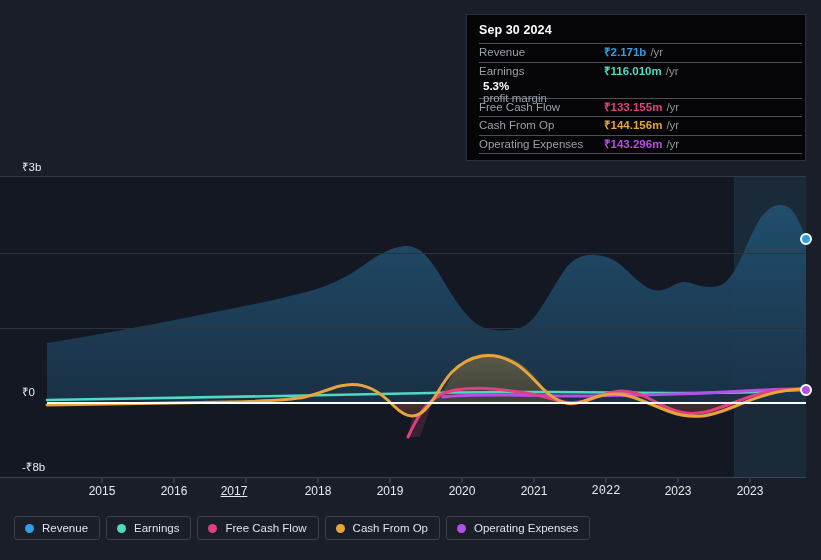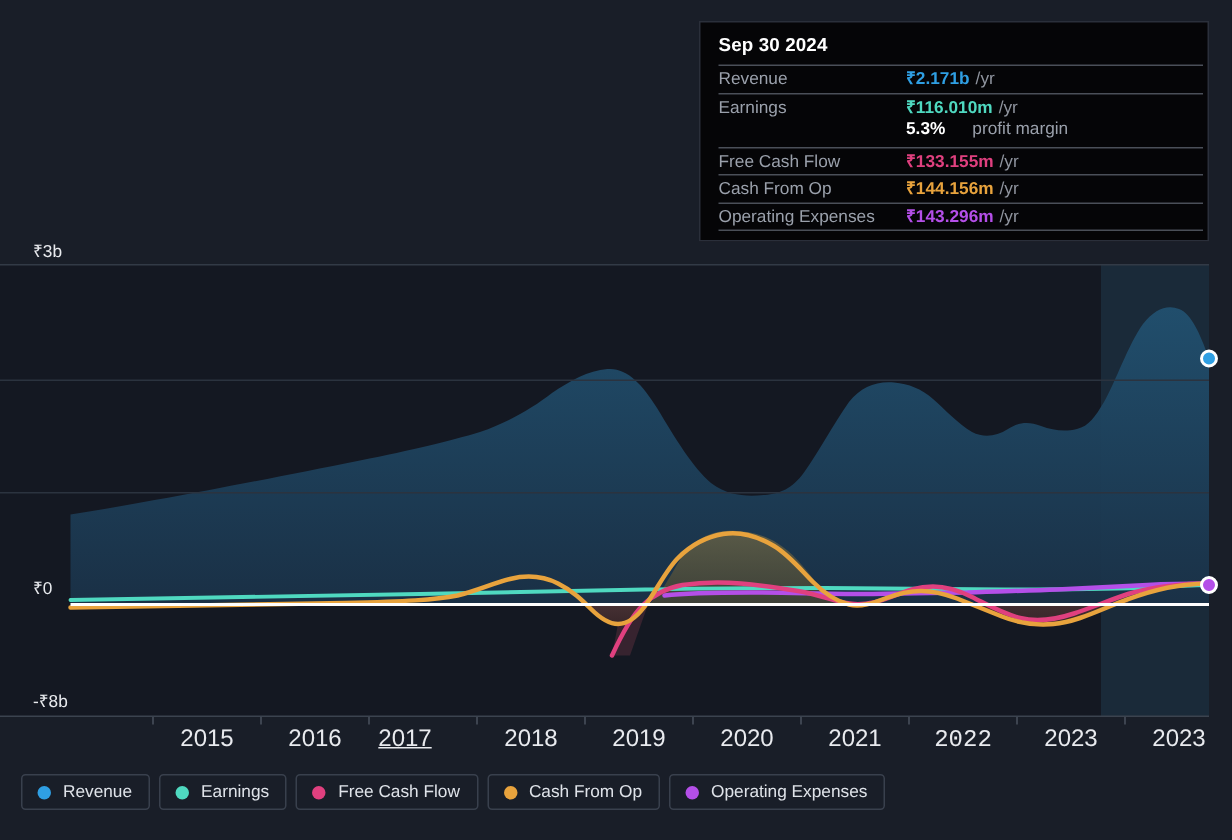--- a/index.html
+++ b/index.html
@@ -63,43 +63,42 @@
   }
   .tt-value {
     font-weight: bold;
     white-space: nowrap;
   }
   .tt-unit {
     color: #8f949e;
     font-weight: normal;
     margin-left: 4px;
   }
-  .tt-row.sub { border-top: none; }
+  .tt-row.sub { border-top: none; flex-direction: column; }
   .tt-row.sub .tt-label { width: 125px; }
   .tt-margin-val { color: #ffffff; font-weight: bold; }
-  .tt-margin-text { color: #9aa0ab; margin-left: 18px; text-align: center; }
+  .tt-margin-text { color: #9aa0ab; margin-left: 4px; text-align: center; }
   .tt-bottom-line {
     border-top: 1px solid #4a4f58;
     height: 0px;
   }
 
   
   .axis-label {
     position: absolute;
     font-size: 11.5px;
     color: #e8eaee;
     white-space: nowrap;
   }
   .x-label {
     position: absolute;
-    font-size: 16px;
+    font-size: 12px;
     color: #e8eaee;
     transform: translateX(-50%);
     white-space: nowrap;
-    margin-left: 36px;
   }
 
   
   .legend {
     position: absolute;
     left: 14px;
     top: 516px;
     display: flex;
     gap: 6px;
     z-index: 30;

